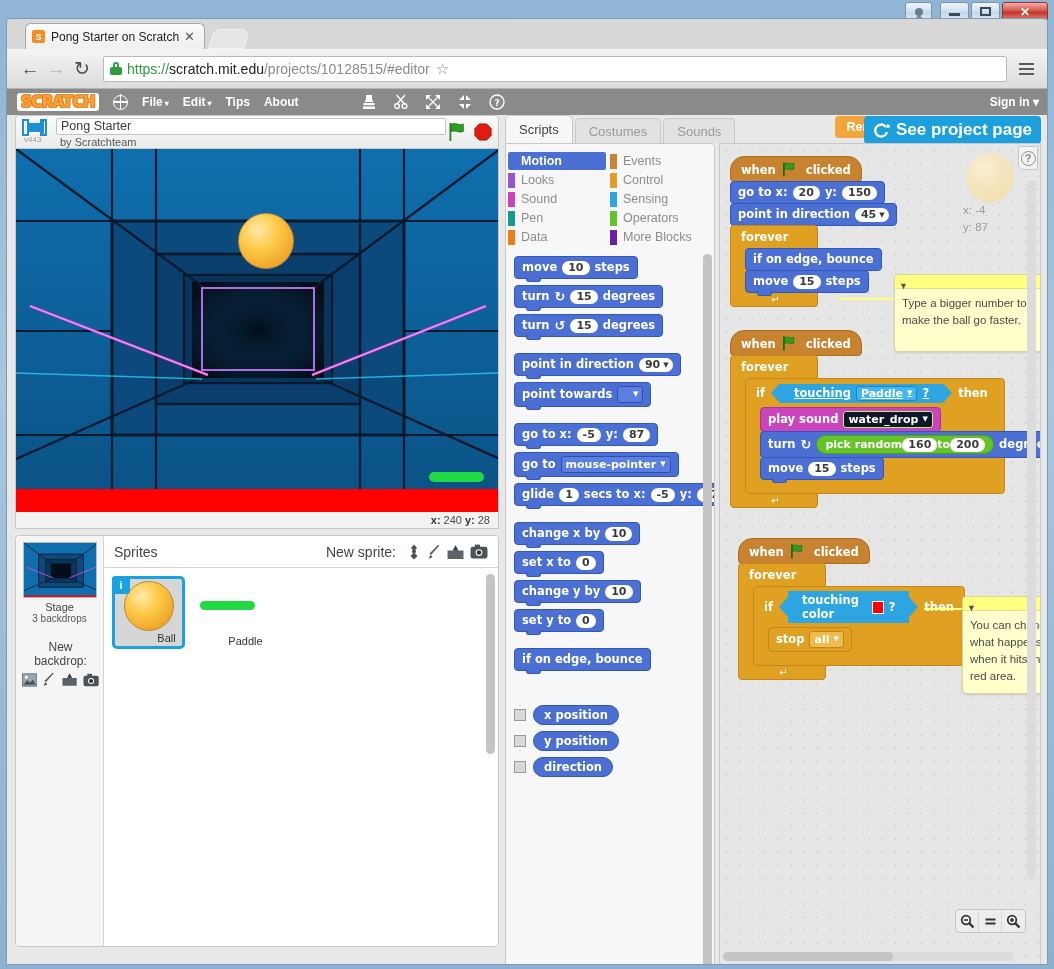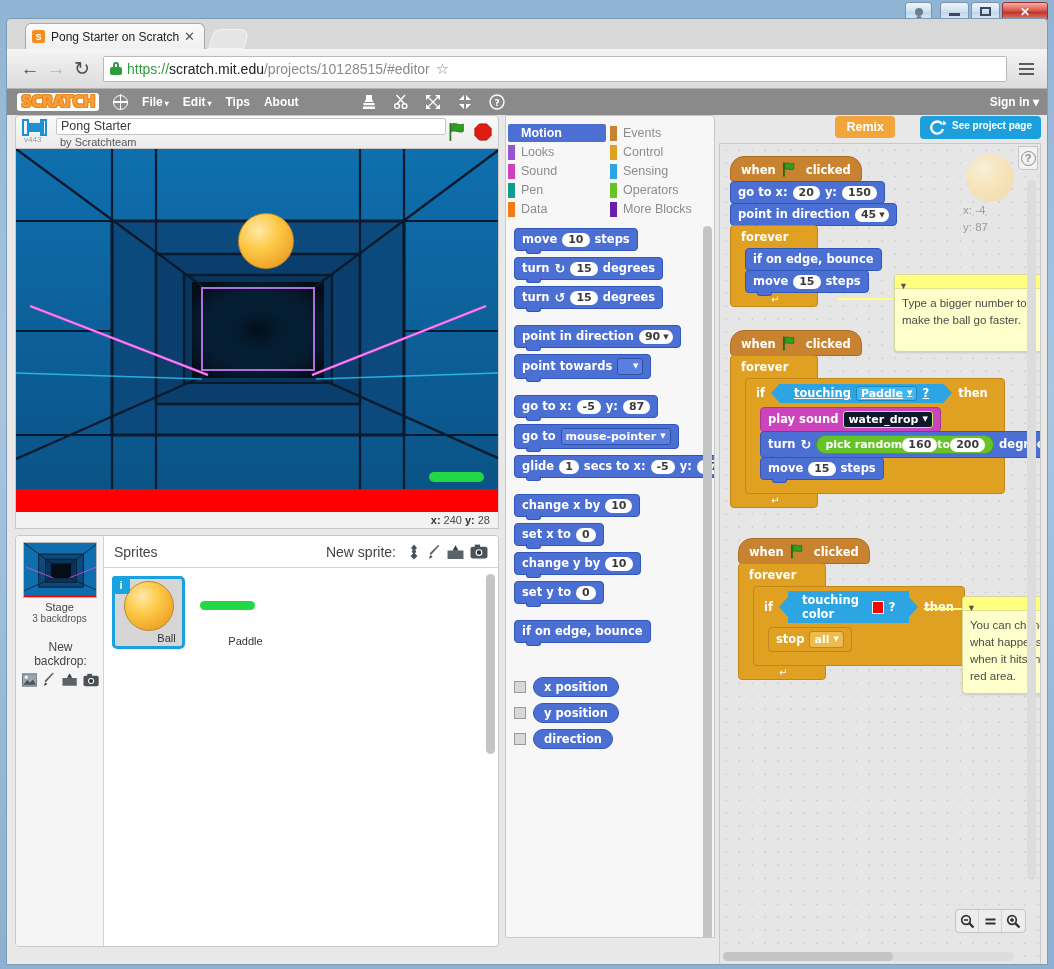--- a/index.html
+++ b/index.html
@@ -683,20 +683,25 @@
                   </div>
                   <div class="nm">Paddle</div>
                 </div>
               </div>
               <div id="sprite-scroll"></div>
             </div>
           </div>
         </div>
 
         <div id="midcol">
+          <div id="tabs">
+            <div class="tab active">Scripts</div>
+            <div class="tab">Costumes</div>
+            <div class="tab">Sounds</div>
+          </div>
 
           <div id="palette-box">
             <div id="cats">
               <div class="cat active">
                   <span class="sw" style="background:#4c6fd4"></span>
                   <span>Motion</span>
                 </div>
               <div class="cat">
                   <span class="sw" style="background:#c88330"></span>
                   <span>Events</span>
@@ -815,21 +820,21 @@
               <div class="row" style="margin-top:8px"><span class="cbx"></span><span class="reporter">x position</span></div>
               <div class="row"><span class="cbx"></span><span class="reporter">y position</span></div>
               <div class="row"><span class="cbx"></span><span class="reporter">direction</span></div>
             </div>
             <div id="pal-scroll"></div>
           </div>
         </div>
 
         <div style="position:absolute;left:712px;top:0;width:322px;height:28px;">
           <div style="position:absolute;right:146px;top:1px;background:#f2a53a;color:#fff;font-weight:bold;font-size:12.5px;padding:4px 11px;border-radius:4px;cursor:pointer;">Remix</div>
-          <div style="position:absolute;right:0;top:1px;background:#1ba0dd;color:#fff;font-weight:bold;font-size:10px;padding:4px 9px;border-radius:4px;display:flex;gap:6px;cursor:pointer;">
+          <div style="position:absolute;right:0;top:1px;background:#1ba0dd;color:#fff;font-weight:bold;font-size:17px;padding:4px 9px;border-radius:4px;display:flex;align-items:center;gap:6px;cursor:pointer;">
             <svg width="17" height="15" viewBox="0 0 17 15">
               <path d="M13 4a6 6 0 1 0 1 5" stroke="#fff" stroke-width="2.4" fill="none"></path>
               <path d="M14.6 0.6l-1.2 4.6 4.4-1.3z" fill="#fff"></path>
             </svg>
             <span>See project page</span>
           </div>
         </div>
 
         <div id="rightcol">
           <div id="help-btn">

